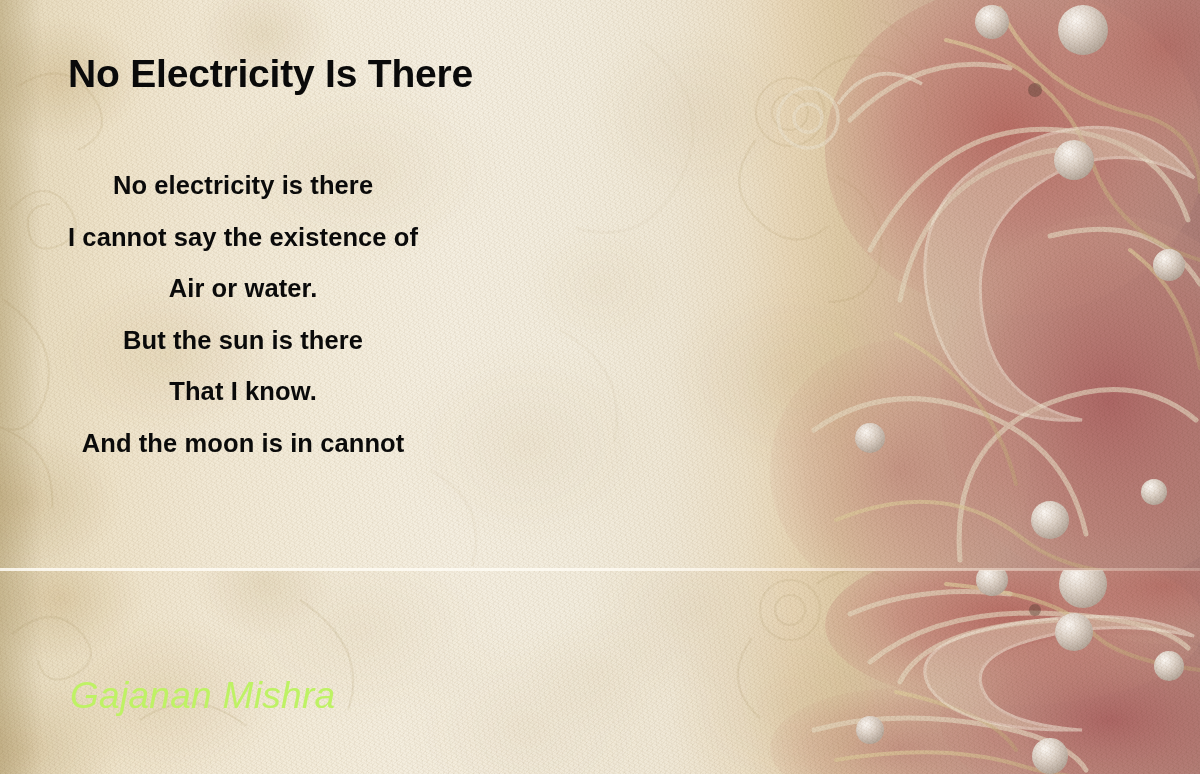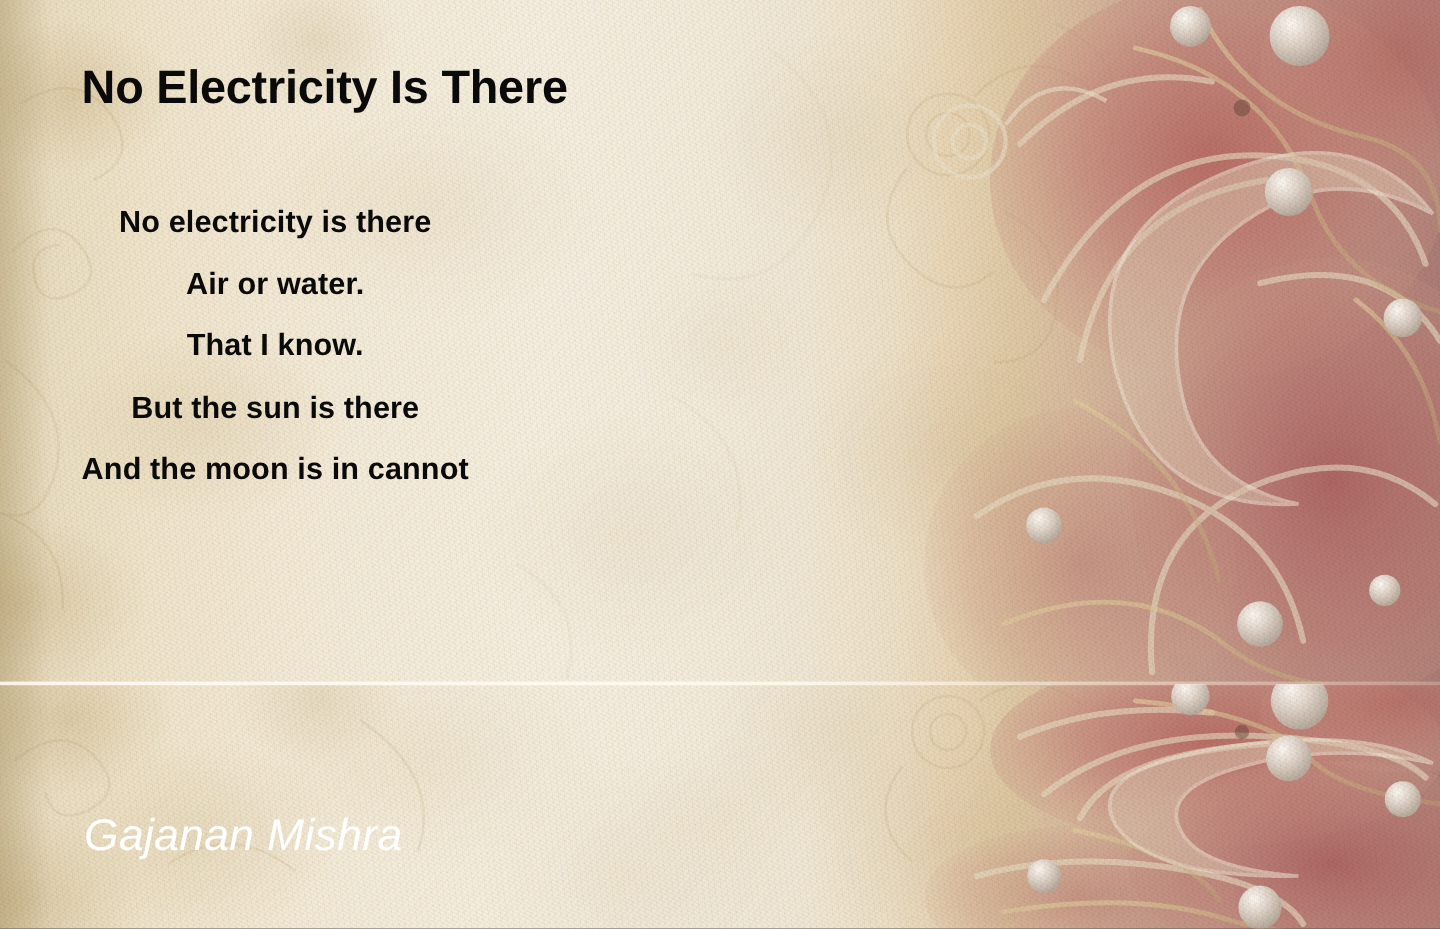--- a/index.html
+++ b/index.html
@@ -170,21 +170,21 @@
   }
 
   #author-name {
     position: absolute;
     left: 70px;
     top: 675px;
     margin: 0;
     font-size: 37px;
     font-style: italic;
     font-weight: normal;
-    color: #ffffff;
+    color: #bef264;
     white-space: nowrap;
     letter-spacing: 0.3px;
   }
 </style>
 </head>
 <body>
 
 <div id="poem-card">
 
   <div class="panel" id="panel-top">
@@ -283,23 +283,24 @@
     </div>
 
     <div class="parchment-noise"></div>
     <div class="vignette"></div>
 
     <div class="content">
       <h1 id="poem-title">No Electricity Is There</h1>
 
       <ul id="poem-body">
         <li>No electricity is there</li>
+        <li>I cannot say the existence of</li>
         <li>Air or water.</li>
+        <li>But the sun is there</li>
         <li>That I know.</li>
-        <li>But the sun is there</li>
         <li>And the moon is in cannot</li>
       </ul>
     </div>
   </div>
 
   <div class="panel" id="panel-bottom">
     <div class="parchment-base"></div>
     <div class="parchment-grain"></div>
 
     <div class="scrollwork">

